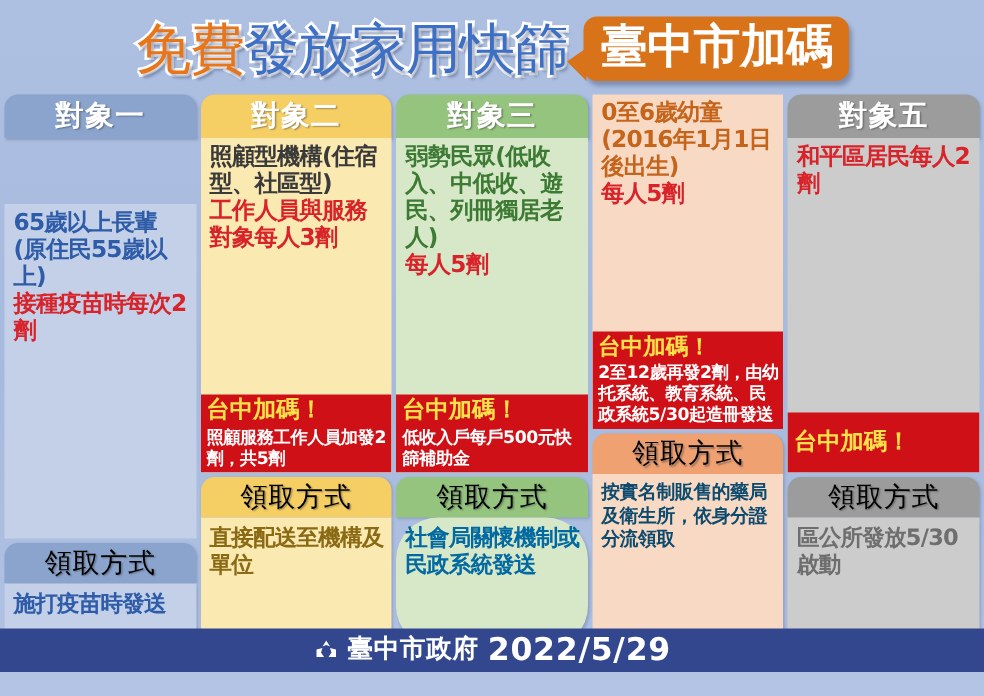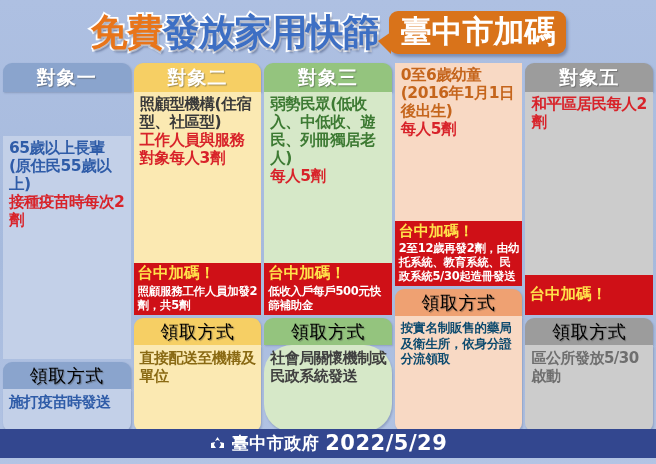--- a/index.html
+++ b/index.html
@@ -27,21 +27,21 @@
     top: 6px;
     left: 0;
     width: 656px;
     height: 52px;
     display: flex;
     align-items: center;
     justify-content: center;
   }
   .title-main {
     font-size: 37px;
-    font-weight: bold;
+    font-weight: normal;
     letter-spacing: -1px;
     white-space: nowrap;
     line-height: 1;
     -webkit-text-stroke: 3.5px #ffffff;
     paint-order: stroke fill;
     text-shadow: 2px 3px 2px rgba(40,55,95,0.40);
   }
   .t-free { color: #e8751a; }
   .t-rest { color: #3d6fc4; }
 
@@ -209,38 +209,38 @@
   .c2 .col-head            { background: #f6cf64; }
   .c2 .col-body            { background: #fbe9b2; }
   .c2 .desc .plain         { color: #3a3a3a; }
   .c2 .col-method-head     { background: #f6cf64; }
   .c2 .col-method-body     { background: #fbe9b2; color: #8a6a14; }
 
   .c3 .col-head            { background: #94c47e; }
   .c3 .col-body            { background: #d6e8c8; }
   .c3 .desc .plain         { color: #3d7a33; }
   .c3 .col-method-head     { background: #94c47e; }
-  .c3 .col-method-body     { background: #d6e8c8; color: #404040; border-radius: 28px; }
+  .c3 .col-method-body     { background: #d6e8c8; color: #0369a1; border-radius: 28px; }
 
   .c4 .col-head            { background: #efa172; }
   .c4 .col-body            { background: #f8d9c4; }
   .c4 .desc .plain         { color: #c5651c; }
   .c4 .col-method-head     { background: #efa172; }
   .c4 .col-method-body     { background: #f8d9c4; color: #0c4a6e; }
 
   .c5 .col-head            { background: #9c9c9c; }
   .c5 .col-body            { background: #cccccc; }
   .c5 .col-method-head     { background: #9c9c9c; }
   .c5 .col-method-body     { background: #cccccc; color: #6e6e6e; }
 
   
   .footer {
     position: absolute;
     left: 0;
-    bottom: 6px;
+    bottom: 16px;
     width: 656px;
     height: 29px;
     background: #33478f;
     display: flex;
     align-items: center;
     justify-content: center;
     gap: 6px;
   }
   .footer-logo {
     width: 17px;

